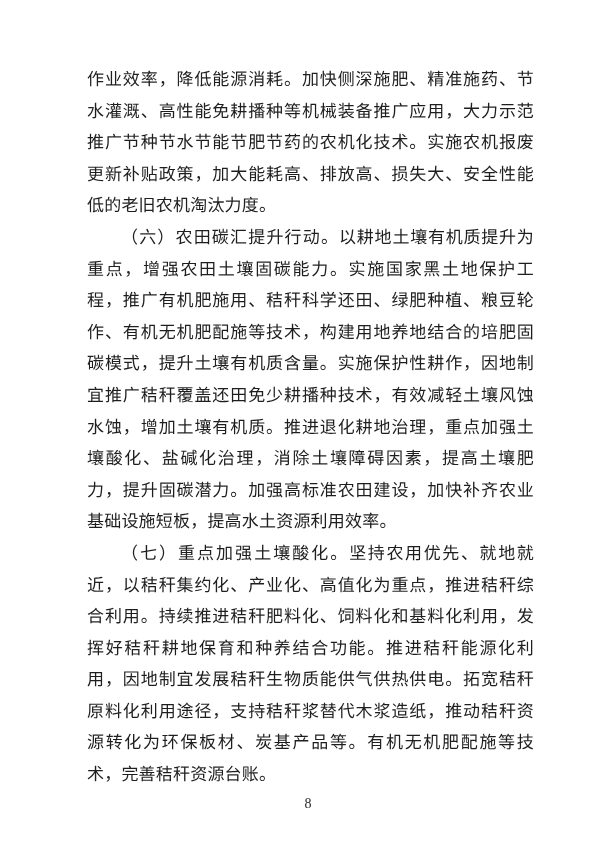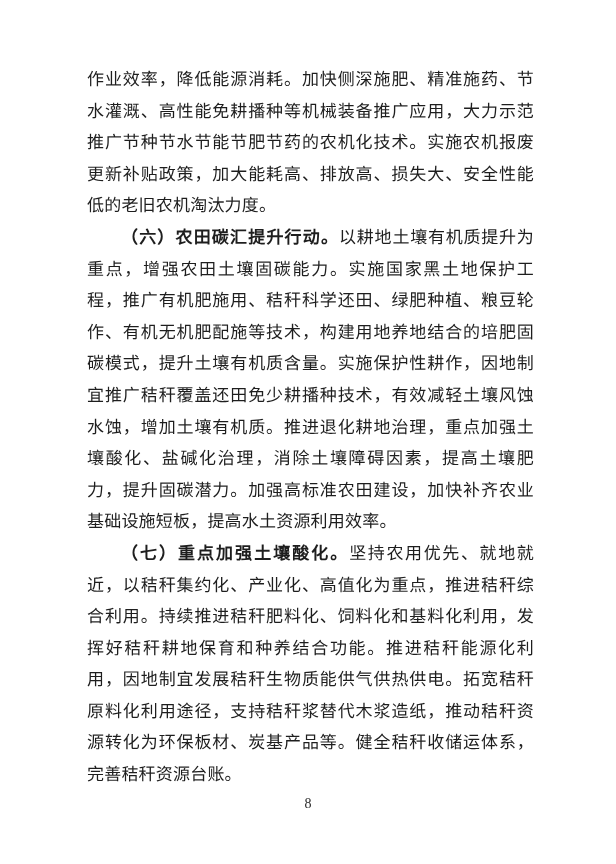--- a/index.html
+++ b/index.html
@@ -29,21 +29,21 @@
   }
   .text-block p {
     margin: 0;
     padding: 0;
     text-indent: 2em;
   }
   .text-block p.continued {
     text-indent: 0;
   }
   .para-lead {
-    font-weight: 700;
+    font-weight: 400;
     letter-spacing: 0.6px;
   }
   .page-number {
     position: absolute;
     left: 0;
     right: 0;
     top: 795px;
     text-align: center;
     font-size: 14px;
     line-height: 18px;
@@ -59,21 +59,21 @@
 
     <p class="continued">
       <span>作业效率，降低能源消耗。加快侧深施肥、精准施药、节水灌溉、高性能免耕播种等机械装备推广应用，大力示范推广节种节水节能节肥节药的农机化技术。实施农机报废更新补贴政策，加大能耗高、排放高、损失大、安全性能低的老旧农机淘汰力度。</span>
     </p>
 
     <p>
       <span class="para-lead">（六）农田碳汇提升行动。</span><span>以耕地土壤有机质提升为重点，增强农田土壤固碳能力。实施国家黑土地保护工程，推广有机肥施用、秸秆科学还田、绿肥种植、粮豆轮作、有机无机肥配施等技术，构建用地养地结合的培肥固碳模式，提升土壤有机质含量。实施保护性耕作，因地制宜推广秸秆覆盖还田免少耕播种技术，有效减轻土壤风蚀水蚀，增加土壤有机质。推进退化耕地治理，重点加强土壤酸化、盐碱化治理，消除土壤障碍因素，提高土壤肥力，提升固碳潜力。加强高标准农田建设，加快补齐农业基础设施短板，提高水土资源利用效率。</span>
     </p>
 
     <p>
-      <span class="para-lead">（七）重点加强土壤酸化。</span><span>坚持农用优先、就地就近，以秸秆集约化、产业化、高值化为重点，推进秸秆综合利用。持续推进秸秆肥料化、饲料化和基料化利用，发挥好秸秆耕地保育和种养结合功能。推进秸秆能源化利用，因地制宜发展秸秆生物质能供气供热供电。拓宽秸秆原料化利用途径，支持秸秆浆替代木浆造纸，推动秸秆资源转化为环保板材、炭基产品等。健全秸秆收储运体系，完善秸秆资源台账。</span>
+      <span class="para-lead">（七）重点加强土壤酸化。</span><span>坚持农用优先、就地就近，以秸秆集约化、产业化、高值化为重点，推进秸秆综合利用。持续推进秸秆肥料化、饲料化和基料化利用，发挥好秸秆耕地保育和种养结合功能。推进秸秆能源化利用，因地制宜发展秸秆生物质能供气供热供电。拓宽秸秆原料化利用途径，支持秸秆浆替代木浆造纸，推动秸秆资源转化为环保板材、炭基产品等。有机无机肥配施等技术，完善秸秆资源台账。</span>
     </p>
 
 
   </div>
 
   <div class="page-number">8</div>
 
 </div>
 
 </body></html>

